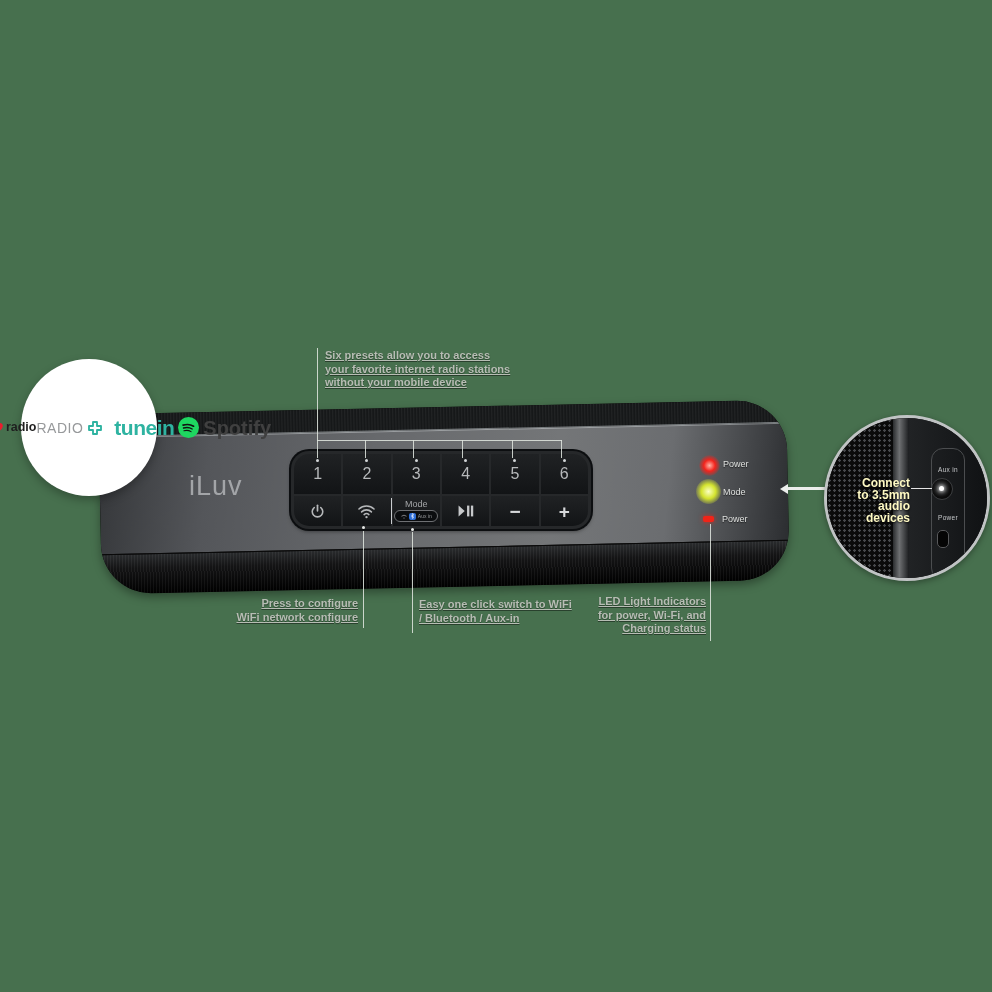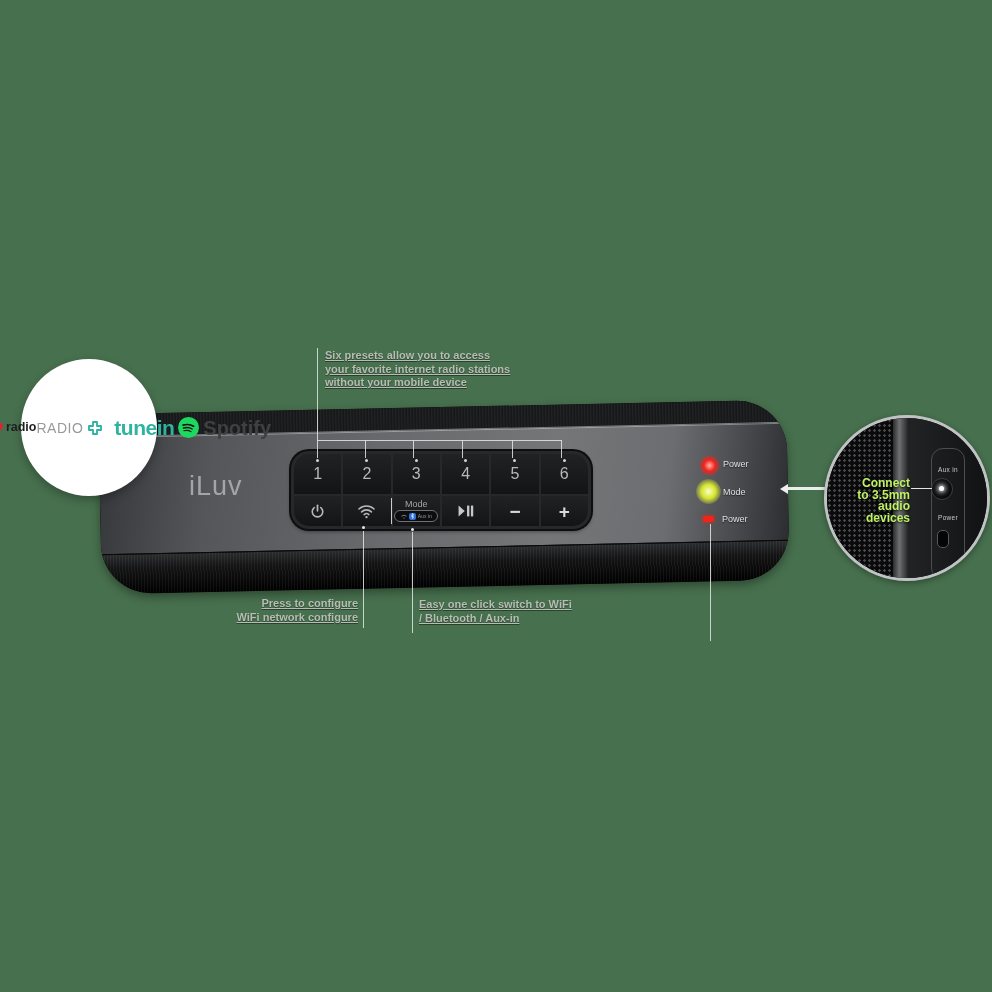--- a/index.html
+++ b/index.html
@@ -93,21 +93,21 @@
     border:1px solid #4b4d4f;border-radius:12px;}
   .tiny-label{position:absolute;left:100px;width:42px;text-align:center;font-size:6.5px;
     color:#c6c8ca;letter-spacing:.3px;}
   .jack{position:absolute;left:104px;top:60px;width:22px;height:22px;border-radius:50%;
     border:1px solid #3d3f41;background:radial-gradient(circle at 45% 45%,#2e3032 0%,#0a0a0a 65%);}
   .jack::after{content:"";position:absolute;left:7px;top:7px;width:5px;height:5px;border-radius:50%;
     background:#fff;box-shadow:0 0 4px 1px rgba(255,255,255,.9);}
   .usb{position:absolute;left:110px;top:112px;width:12px;height:18px;border-radius:5px;
     border:1px solid #58595b;background:#050505;}
   .inset-note{position:absolute;left:836px;top:478px;width:74px;z-index:5;text-align:right;
-    font-size:12px;font-weight:bold;line-height:11.5px;color:#bef264;
+    font-size:12px;font-weight:bold;line-height:11.5px;color:#fef9c3;
     text-shadow:0 1px 2px rgba(0,0,0,.8);}
   .pointer-line{position:absolute;left:911px;top:488px;width:21px;height:1px;background:#e5e5e5;z-index:5;}
 
   .connector{position:absolute;left:787px;top:487px;width:39px;height:3px;background:#eceeec;
     border-radius:2px;z-index:3;}
   .connector-arrow{position:absolute;left:780px;top:483.5px;width:0;height:0;z-index:3;
     border-top:5px solid rgba(0,0,0,0);border-bottom:5px solid rgba(0,0,0,0);
     border-right:8px solid #eceeec;}
 
   svg{display:block;}
@@ -233,20 +233,25 @@
     <div>WiFi network configure</div>
   </div>
 
   <div class="cline" style="left:412px;top:532px;width:1px;height:101px;"></div>
   <div class="note" style="left:419px;top:598px;width:180px;">
     <div>Easy one click switch to WiFi</div>
     <div>/ Bluetooth / Aux-in</div>
   </div>
 
   <div class="cline" style="left:710px;top:524px;width:1px;height:117px;"></div>
+  <div class="note r" style="left:558px;top:595px;width:148px;">
+    <div>LED Light Indicators</div>
+    <div>for power, Wi-Fi, and</div>
+    <div>Charging status</div>
+  </div>
 
   <div class="badge">
     <div class="logo-row pandora">
         <span>PANDORA</span>
         <sup>®</sup>
       </div>
     <div class="logo-row">
       <span>
         <svg width="14" height="12" viewBox="0 0 24 20">
           <path d="M12 18.5 C5 13.3 2 9.7 2 6.3 C2 3.3 4.3 1.4 6.8 1.4 C8.9 1.4 10.8 2.8 12 4.9 C13.2 2.8 15.1 1.4 17.2 1.4 C19.7 1.4 22 3.3 22 6.3 C22 9.7 19 13.3 12 18.5 Z" fill="#ed1b2e"></path>

